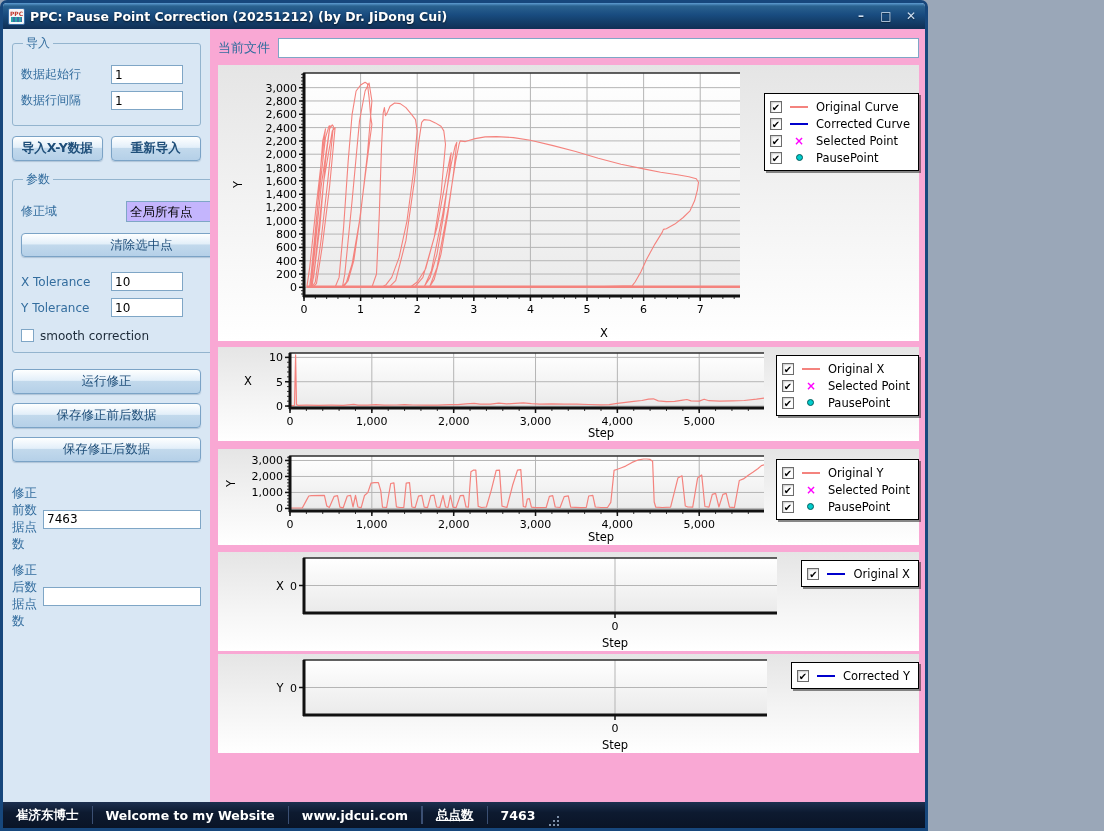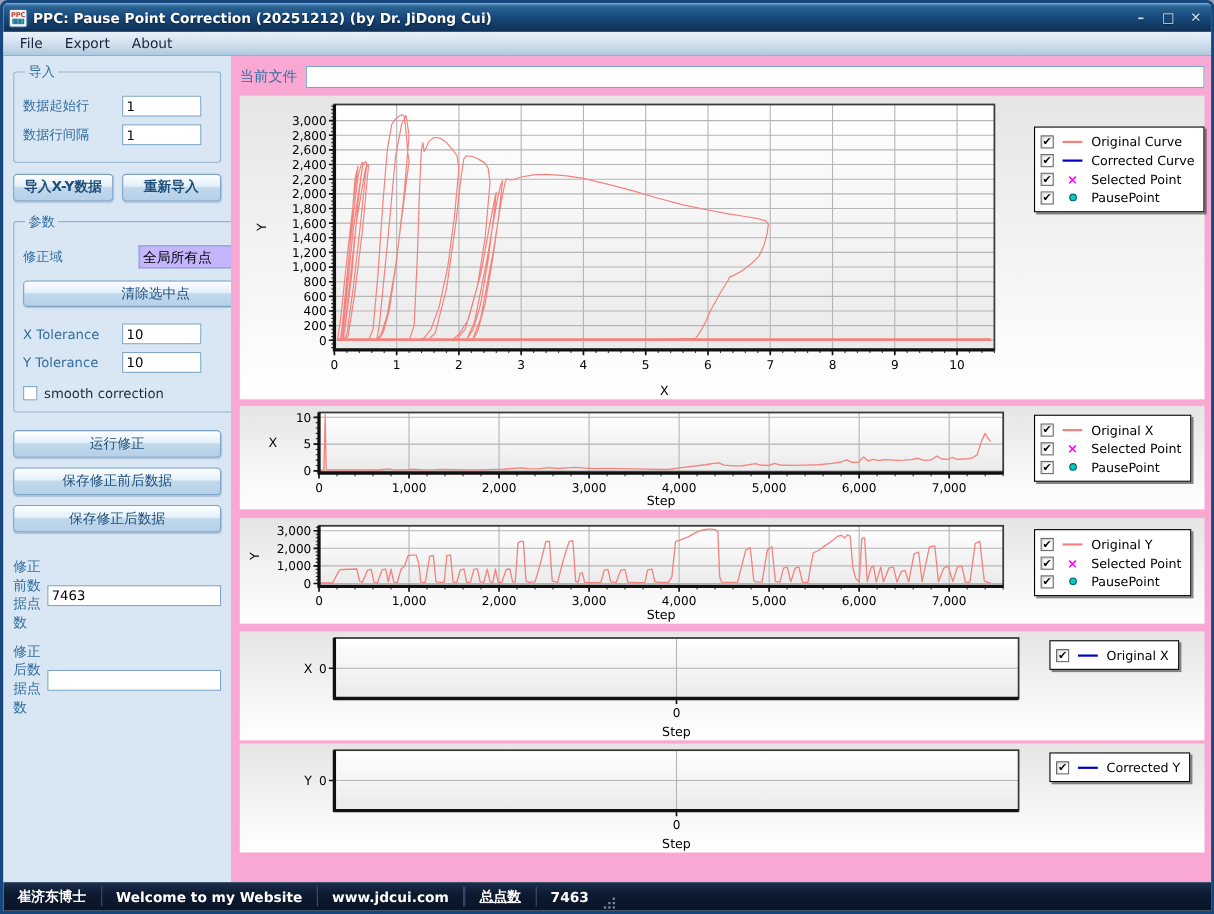--- a/index.html
+++ b/index.html
@@ -1,17 +1,17 @@
 <!DOCTYPE html>
 <html><head>
 <meta charset="utf-8">
 <style>
   * { box-sizing: border-box; margin: 0; padding: 0; }
   body { background:#9aa7b8; font-family:"DejaVu Sans","Liberation Sans",sans-serif; }
-  .window { width:1104px; height:831px; display:flex; flex-direction:column;
+  .window { width:928px; height:831px; display:flex; flex-direction:column;
     border:3px solid #17477c; border-radius:7px 7px 0 0; overflow:hidden; background:#d9e7f4; }
   
   .titlebar { height:26px; flex:0 0 26px; display:flex; align-items:center; padding:0 6px 0 5px;
     background:linear-gradient(180deg,#5e9cd1 0%,#2a628f 12%,#194c80 45%,#143f6b 70%,#102f55 100%); }
   .app-icon { width:17px; height:17px; background:#f4f6f8; border:1px solid #3a6ea5; border-radius:2px;
     display:flex; flex-direction:column; align-items:center; justify-content:center; margin-right:5px; }
   .app-icon .ppc { font-size:6px; font-weight:bold; color:#c0392b; line-height:6px; }
   .app-icon .wave { width:11px; height:5px; background:
     repeating-linear-gradient(90deg,#2aa6a6 0 2px,#3a6ea5 2px 4px); }
   .title-text { color:#fff; font-size:12.5px; font-weight:bold; text-shadow:0 1px 2px rgba(0,0,0,.65); flex:1; }
@@ -89,25 +89,20 @@
       <span class="wave"></span>
     </div>
     <div class="title-text">PPC: Pause Point Correction (20251212) (by Dr. JiDong Cui)</div>
     <div class="win-btns">
       <span class="win-btn">–</span>
       <span class="win-btn">□</span>
       <span class="win-btn">✕</span>
     </div>
   </div>
 
-  <div class="menubar">
-    <span class="menu-item">File</span>
-    <span class="menu-item">Export</span>
-    <span class="menu-item">About</span>
-  </div>
 
   <div class="content">
     <div class="sidebar">
 
       <fieldset>
         <legend>导入</legend>
         <div class="form-row">
           <span class="lbl">数据起始行</span>
           <input class="tin w70" value="1" style="">
         </div>

